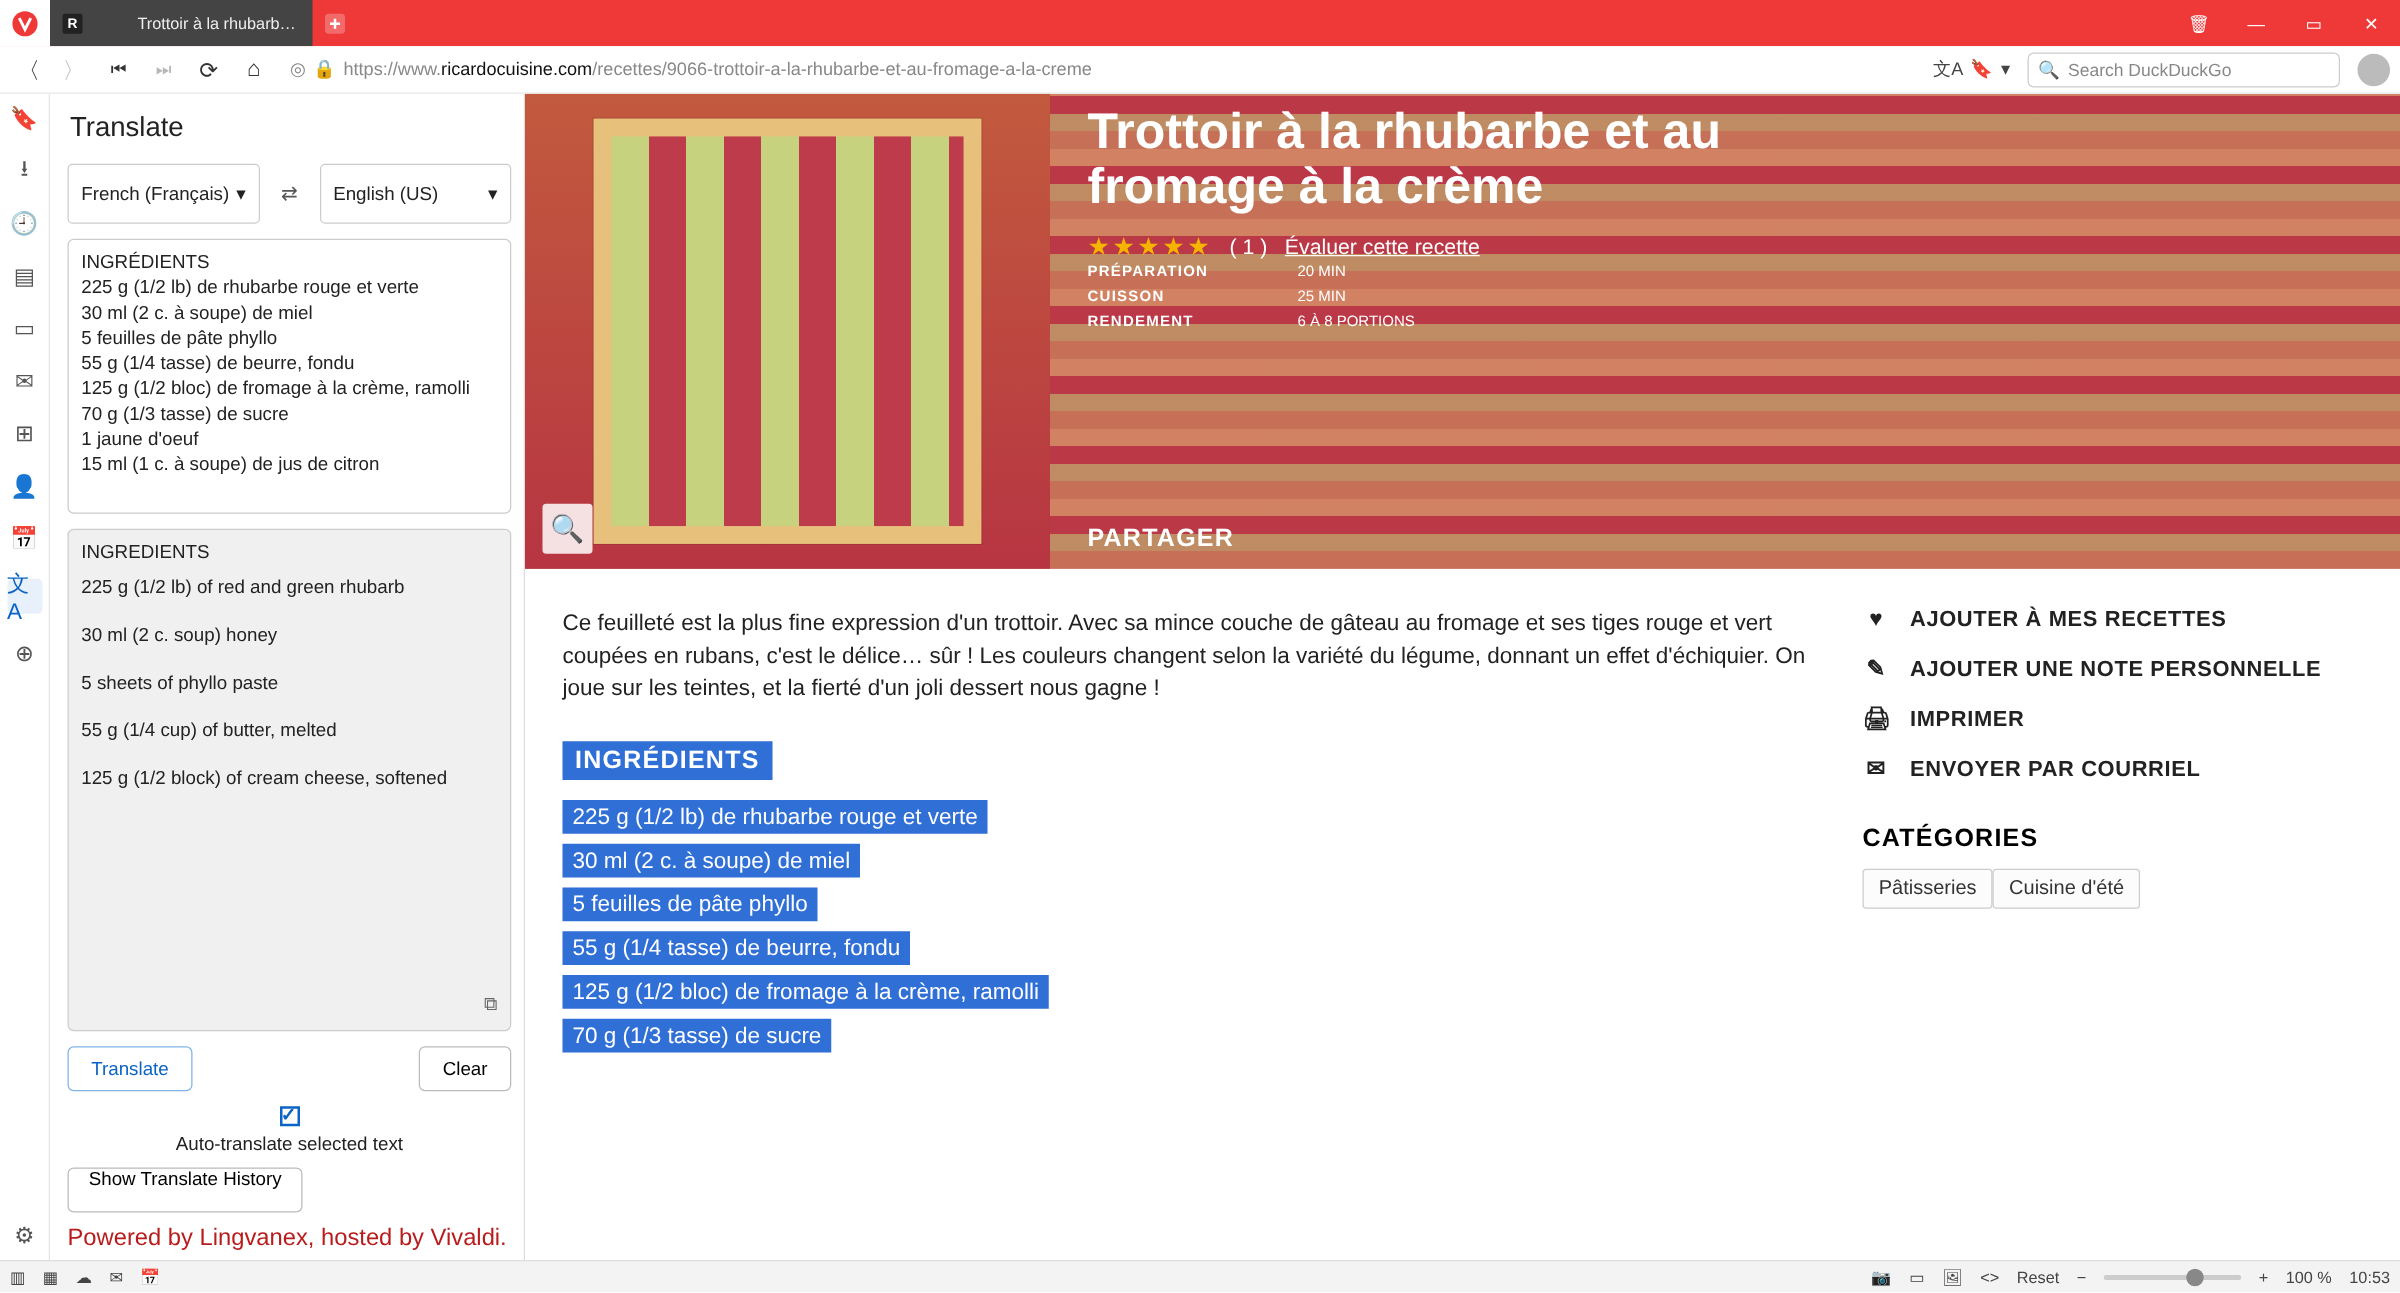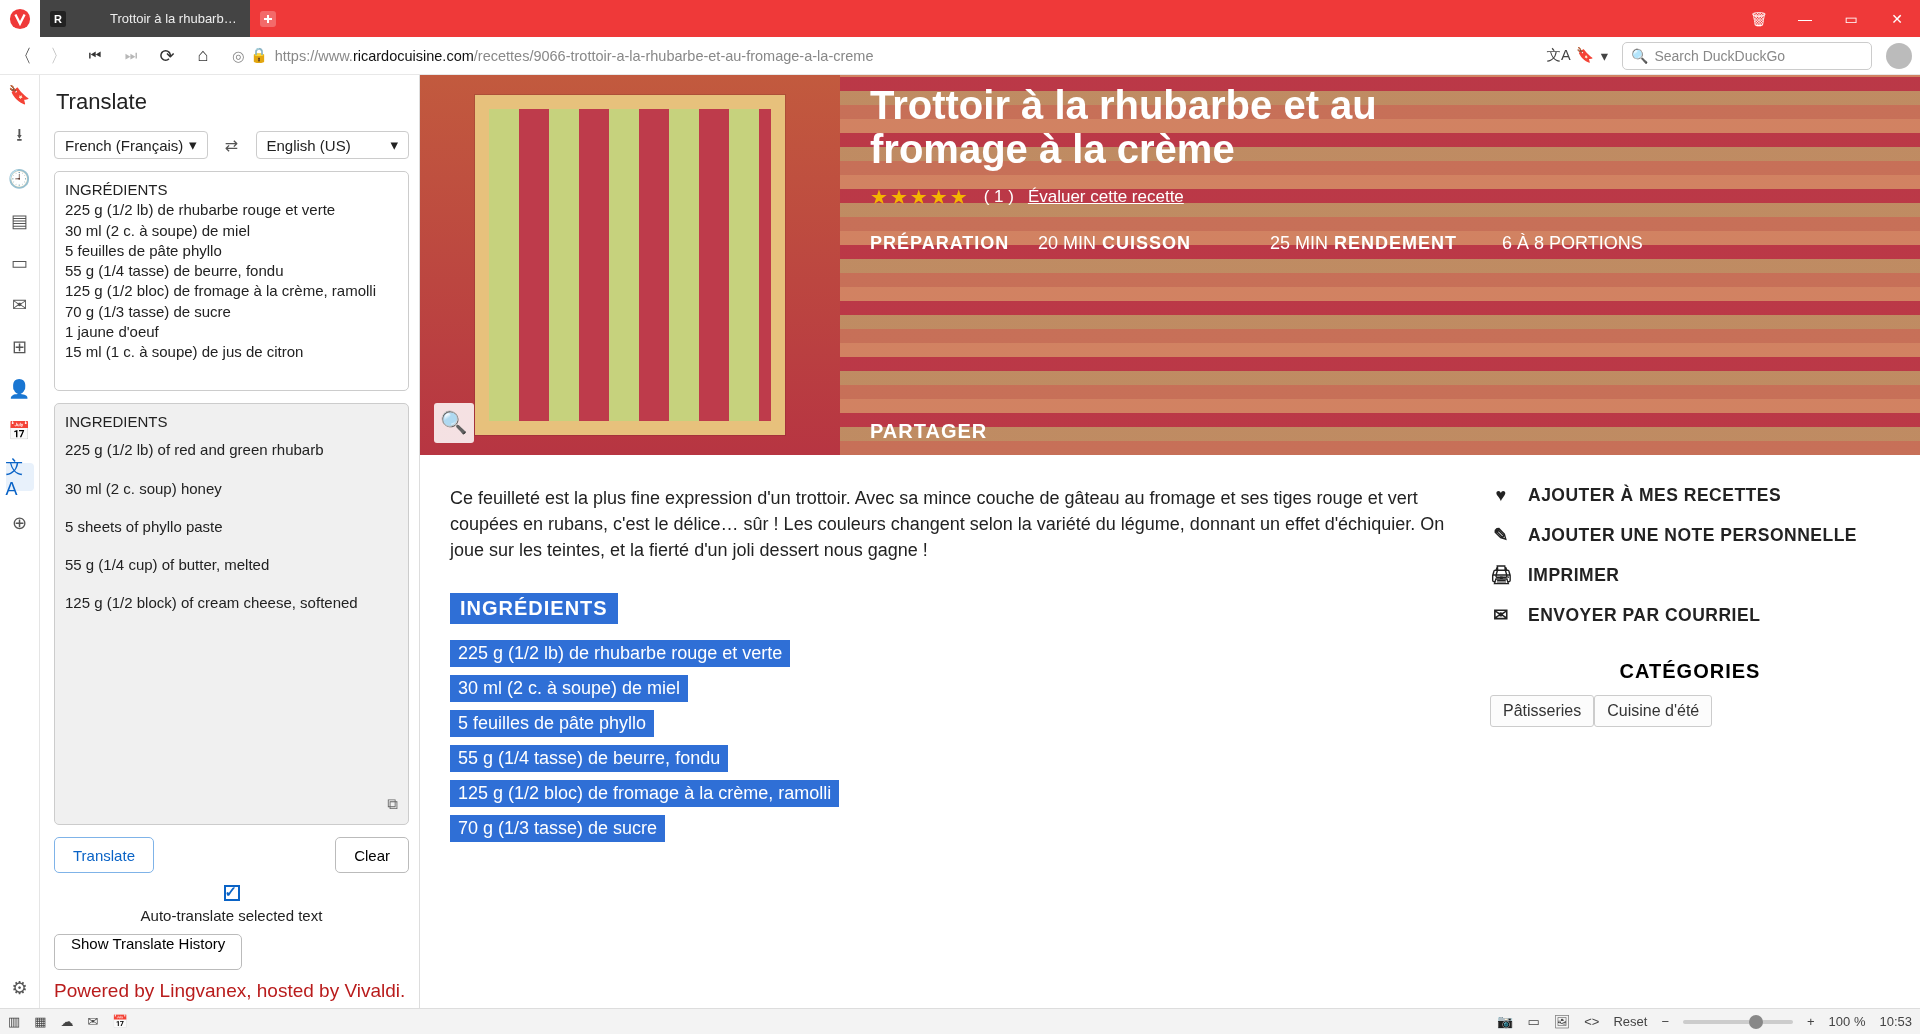--- a/index.html
+++ b/index.html
@@ -33,21 +33,21 @@
 
 .rail { width: 40px; background:#fff; border-right:1px solid #e5e5e5; display:flex; flex-direction:column; align-items:center; padding-top:10px; gap:22px; color:#555; }
 .rail .ic { width:20px; height:20px; display:flex; align-items:center; justify-content:center; font-size:18px; }
 .rail .ic.active { color:#0a63c6; background:#e8f1fb; border-radius:4px; width:28px; height:28px; }
 .rail-bottom { margin-top:auto; margin-bottom:10px; }
 
 
 .panel { width: 380px; background:#fff; border-right:1px solid #ddd; display:flex; flex-direction:column; padding: 14px 10px 6px 14px; }
 .panel h2 { font-size: 22px; font-weight: 400; color:#222; margin-bottom: 16px; margin-left: 2px; }
 .lang-row { display:flex; gap:10px; align-items:center; margin-bottom:12px; }
-.lang-sel { flex:1; height:28px; border:1px solid #ccc; border-radius:4px; display:flex; align-items:center; justify-content:space-between; padding:0 10px; font-size:15px; color:#222; }
+.lang-sel { flex:1; height:48px; border:1px solid #ccc; border-radius:4px; display:flex; align-items:center; justify-content:space-between; padding:0 10px; font-size:15px; color:#222; }
 .swap-btn { width:28px; height:28px; display:flex; align-items:center; justify-content:center; color:#555; }
 .ta { border:1px solid #ccc; border-radius:5px; padding:8px 10px; font-size:15px; color:#222; line-height:1.35; background:#fff; }
 .ta.src { height: 220px; margin-bottom:12px; overflow-y:auto; }
 .ta.src .h { font-size:15px; }
 .ta.dst { flex:1; background:#f0f0f0; overflow-y:auto; position:relative; padding-bottom: 10px; }
 .ta.dst .item { margin: 8px 0 18px; }
 .copy-ic { position:absolute; right:10px; bottom:10px; color:#666; }
 .btns-row { display:flex; justify-content:space-between; margin-top:12px; gap:10px; }
 .btn { height:36px; border:1px solid #bbb; border-radius:5px; background:#fff; padding:0 18px; font-size:15px; display:flex; align-items:center; }
 .btn.primary { color:#0a63c6; border-color:#7fb3e8; }
@@ -64,37 +64,37 @@
 .hero-bg .stripes { position:absolute; inset:0; opacity:0.55; background: repeating-linear-gradient(0deg, #d4a06a 0 14px, #c6d27d 14px 28px, #be3b4b 28px 42px, #e7c17c 42px 56px); }
 .hero-img { width:420px; height:100%; position:relative; z-index:2; background: linear-gradient(#c25a3e,#b73542); display:flex; align-items:center; justify-content:center; }
 .hero-img .tart { width: 310px; height: 340px; background: repeating-linear-gradient(90deg, #c6d27d 0 30px, #be3b4b 30px 60px), #e7c17c; border: 14px solid #e7c17c; box-shadow: 0 0 0 1px rgba(0,0,0,.1); }
 .zoom-badge { position:absolute; left:14px; bottom:12px; width:40px; height:40px; background:rgba(255,255,255,.85); border-radius:3px; display:flex; align-items:center; justify-content:center; font-size:22px; color:#222; z-index:3; }
 .hero-info { position:relative; z-index:2; padding: 8px 30px 12px; color:#fff; flex:1; display:flex; flex-direction:column; }
 .hero-title { font-size: 40px; font-weight: 800; line-height:1.1; max-width: 640px; }
 .rating-row { display:flex; align-items:center; gap:14px; margin-top:14px; font-size:17px; }
 .stars { color:#f4b400; font-size:20px; letter-spacing:2px; }
 .rating-count { color:#fff; }
 .eval-link { color:#fff; text-decoration:underline; }
-.meta { margin-top:24px; display:flex; flex-direction:row; gap:6px; font-size:18px; }
+.meta { display:flex; flex-direction:column; gap:6px; font-size:12px; }
 .meta-row { display:flex; gap:18px; }
 .meta-label { font-weight:800; letter-spacing:1px; min-width: 150px; }
 .share { margin-top:auto; font-weight:800; letter-spacing:1px; font-size:20px; }
 
 .body-area { padding: 30px 30px 20px; display:flex; gap:40px; }
 .left-col { flex:1; }
 .desc { font-size: 18px; color:#222; line-height:1.45; margin-bottom: 30px; }
 .ing-h { display:inline-block; background:#2f6fd6; color:#fff; font-weight:800; font-size:20px; padding:4px 10px; letter-spacing:1px; margin-bottom:12px; }
 .ing-list .ing { display:inline-block; background:#2f6fd6; color:#fff; font-size:18px; padding:3px 8px; margin:4px 0; }
 .ing-list { display:flex; flex-direction:column; align-items:flex-start; }
 
 .right-col { width: 400px; }
 .action-list { display:flex; flex-direction:column; gap:18px; }
 .action { display:flex; align-items:center; gap:16px; font-size:17.5px; font-weight:700; letter-spacing:0.5px; color:#222; }
 .action .aic { width:22px; text-align:center; color:#222; font-size:18px; }
-.cats-h { font-size:20px; font-weight:800; letter-spacing:1px; margin-top:34px; margin-bottom:12px;text-align:center; }
+.cats-h { font-size:20px; font-weight:800; letter-spacing:1px; margin-top:34px; margin-bottom:12px; }
 .cat-tags { display:flex; gap:0; }
 .tag { border:1px solid #ccc; background:#fcfcfc; padding:6px 12px; border-radius:3px; font-size:16px; color:#333; }
 
 
 .status { height: 26px; background:#f3f3f3; border-top:1px solid #ddd; display:flex; align-items:center; padding:0 8px; gap:14px; font-size:13px; color:#444; }
 .status .sp { flex:1; }
 .slider { width:110px; height:4px; background:#ccc; border-radius:2px; position:relative; }
 .slider .knob { position:absolute; left:60%; top:-5px; width:14px; height:14px; border-radius:50%; background:#888; }
 </style>
 </head>

